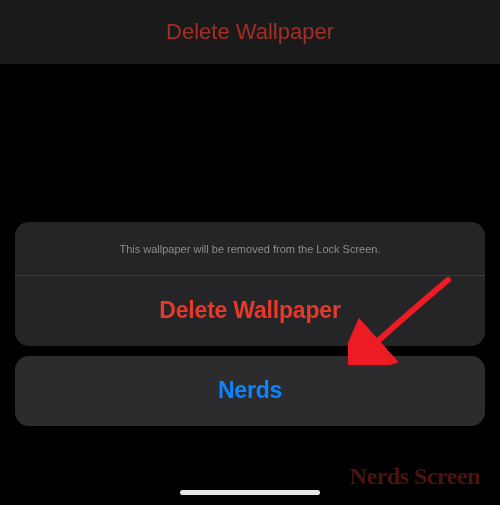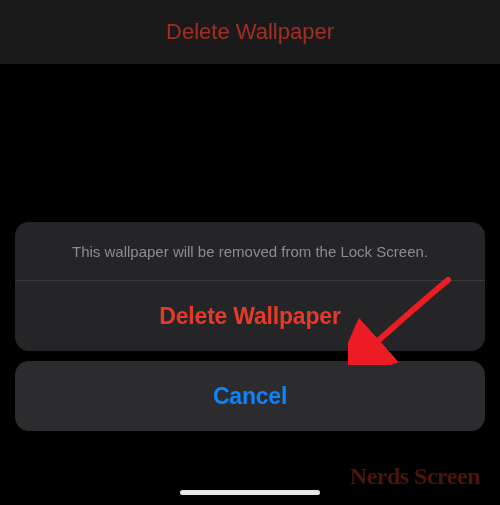--- a/index.html
+++ b/index.html
@@ -34,21 +34,21 @@
     .action-sheet {
       margin: 0 15px;
       border-radius: 14px;
       overflow: hidden;
       background: #252527;
     }
     .sheet-message {
       padding: 20px 24px 18px 24px;
       text-align: center;
       color: #8c8c91;
-      font-size: 15px;
+      font-size: 11px;
       line-height: 1.35;
       font-weight: 400;
     }
     .sheet-divider {
       height: 1px;
       background: #3a3a3c;
     }
     .sheet-action {
       height: 70px;
       display: flex;
@@ -115,21 +115,21 @@
 
 <div class="spacer"></div>
 
 <div class="action-sheet">
   <div class="sheet-message">This wallpaper will be removed from the Lock Screen.</div>
   <div class="sheet-divider"></div>
   <div class="sheet-action">Delete Wallpaper</div>
 </div>
 
 <div class="cancel-block">
-  <div class="cancel-label">Cancel</div>
+  <div class="cancel-label">Nerds</div>
 </div>
 
 <div class="watermark">Nerds Screen</div>
 
 <div class="home-indicator"></div>
 
 <div class="arrow">
   <svg width="110" height="95" viewBox="0 0 110 95">
     <defs>
       <marker id="arrowhead" markerWidth="12" markerHeight="12" refX="2" refY="5" orient="auto">

